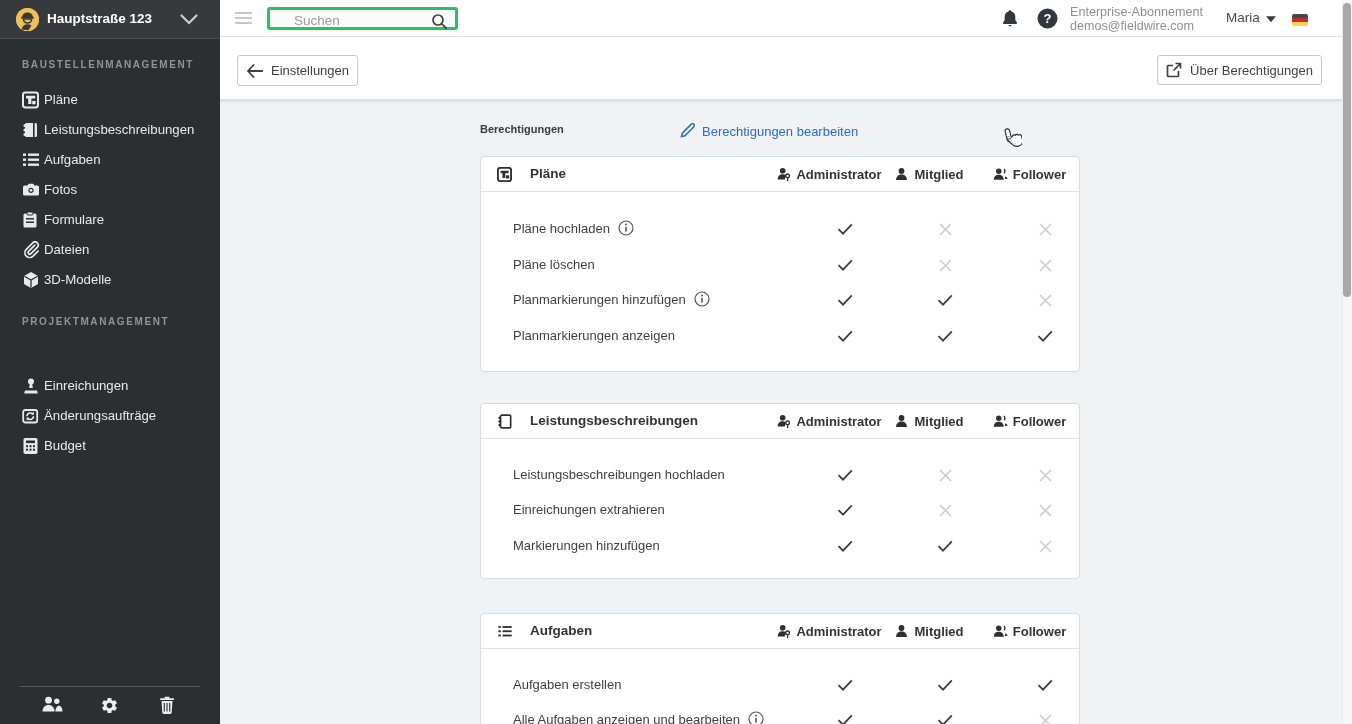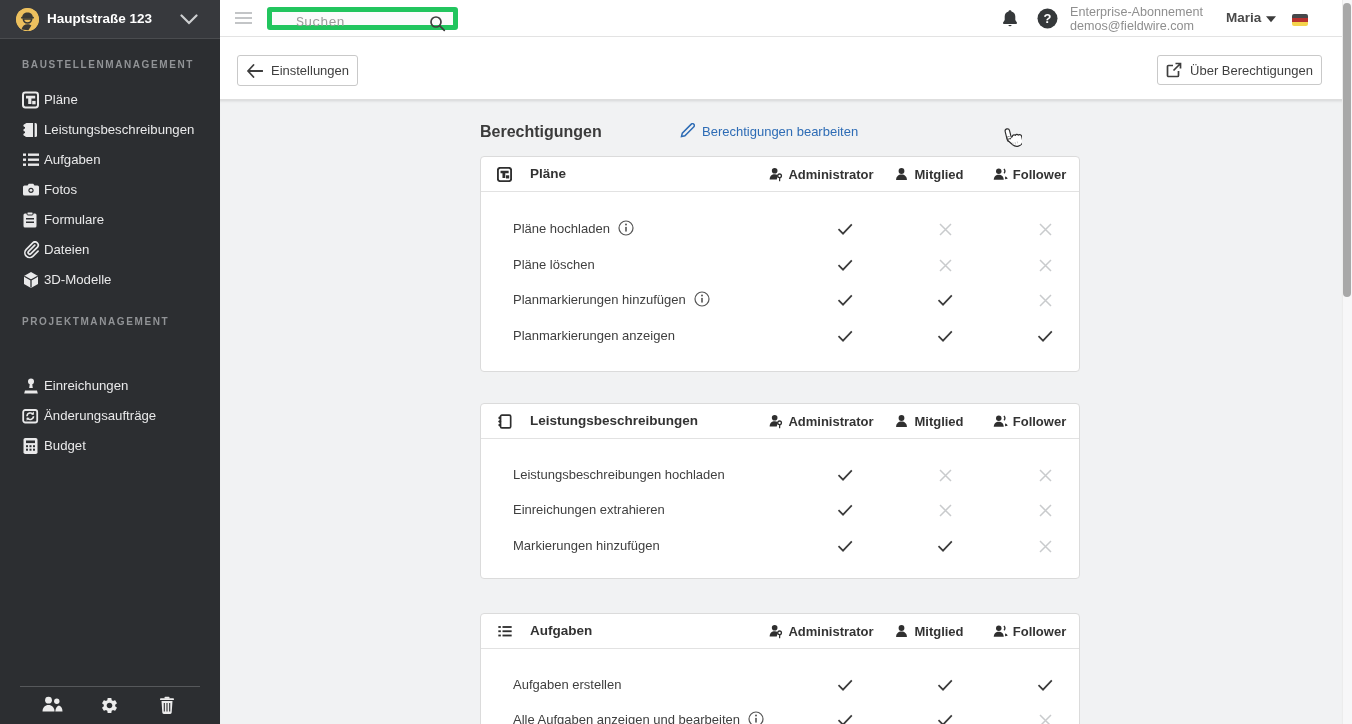--- a/index.html
+++ b/index.html
@@ -15,44 +15,44 @@
 .sbitem { position:absolute; left:0; width:220px; height:30px; }
 .sbitem svg { position:absolute; left:22px; top:6px; }
 .sbitem .lbl { position:absolute; left:44px; top:0; height:30px; line-height:30px; color:#e9e9ea; font-size:13.2px; }
 #sbdiv { position:absolute; left:20px; top:686px; width:180px; height:1px; background:#56585b; }
 .sbfoot { position:absolute; top:696px; }
 
 
 #topbar { position:absolute; left:220px; top:0; width:1122px; height:37px; background:#fff; border-bottom:1px solid #e3e3e3; }
 #burger { position:absolute; left:15px; top:12px; width:17px; height:12px; }
 #burger div { height:2px; background:#c3c5c7; margin-bottom:3px; }
-#search { position:absolute; left:47px; top:7px; width:191px; height:23px; background:#fbfbfb; border:5px solid #22c55e; border-radius:3px;font-family:Liberation Mono, monospace; }
+#search { position:absolute; left:47px; top:7px; width:191px; height:23px; background:#fbfbfb; border:3px solid #22c55e; border-radius:3px; }
 #search .ph { position:absolute; left:24px; top:0; line-height:22px; color:#9b9b9b; font-size:13.5px; }
 #search svg { position:absolute; right:7px; top:3px; }
 #subtext { position:absolute; left:850px; top:5px; width:145px; color:#8f8f8f; font-size:12.6px; line-height:14px; }
-#maria { position:absolute; left:1006px; top:0; height:37px; line-height:36px; color:#4a4a4a; font-size:13.5px;font-weight:bold; }
+#maria { position:absolute; left:1006px; top:0; height:37px; line-height:36px; color:#4a4a4a; font-size:13.5px; }
 #flag { position:absolute; left:1072px; top:14px; width:16px; height:12px; border-radius:2px; overflow:hidden; }
 #flag div { height:4px; }
 
 
 #toolbar2 { position:absolute; left:220px; top:37px; width:1122px; height:63px; background:#fff; border-bottom:1px solid #dedede; }
 .btn { position:absolute; white-space:nowrap; border:1px solid #c9c9c9; border-radius:3px; background:#fff; color:#3f3f3f; font-size:13px; display:flex; align-items:center; justify-content:center; gap:8px; }
 
 
 #content { position:absolute; left:220px; top:100px; width:1122px; height:624px; background:#f1f2f3; box-shadow:inset 0 3px 3px -2px rgba(0,0,0,.12); }
-#h1 { position:absolute; left:480px; top:123px; font-size:16px; font-weight:bold; color:#3b3b3b; }
+#h1 { position:absolute; left:480px; top:123px; font-size:11px; font-weight:bold; color:#3b3b3b; }
 #editlink { position:absolute; left:680px; top:123px; width:400px; text-align:left; color:#2e6cb5; font-size:13px; }
 #editlink svg { vertical-align:-2px; margin-right:7px; }
 
 .card { position:absolute; left:480px; width:600px; background:#fff; border:1px solid #dbdbdb; border-radius:4px; }
 .chead { position:absolute; left:0; top:0; width:100%; height:35px; border-bottom:1px solid #e2e2e2; }
 .chead .cic { position:absolute; left:16px; top:10px; }
 .chead .ctitle { position:absolute; left:49px; top:0; height:34px; line-height:34px; font-size:13.5px; font-weight:bold; color:#333; }
 .hcol { position:absolute; top:0; height:34px; width:120px; display:flex; align-items:center; justify-content:center; gap:5px; font-size:13px; font-weight:bold; color:#333; }
-.hc1 { left:280px;text-align:right; } .hc2 { left:388px; } .hc3 { left:488px; }
+.hc1 { left:288px;text-align:right; } .hc2 { left:388px; } .hc3 { left:488px; }
 .row { position:absolute; left:16px; width:100%; height:36px; }
 .row .rlbl { position:absolute; left:16px; top:0; height:36px; line-height:36px; font-size:13px; color:#3f3f3f; }
 .cell { position:absolute; top:0; width:100px; height:36px; display:flex; align-items:center; justify-content:center; }
 .c1 { left:298px; } .c2 { left:398px; } .c3 { left:498px; }
 .rlbl svg.info { vertical-align:-3px; margin-left:8px; }
 </style>
 </head>
 <body>
 
 <div id="sidebar">

